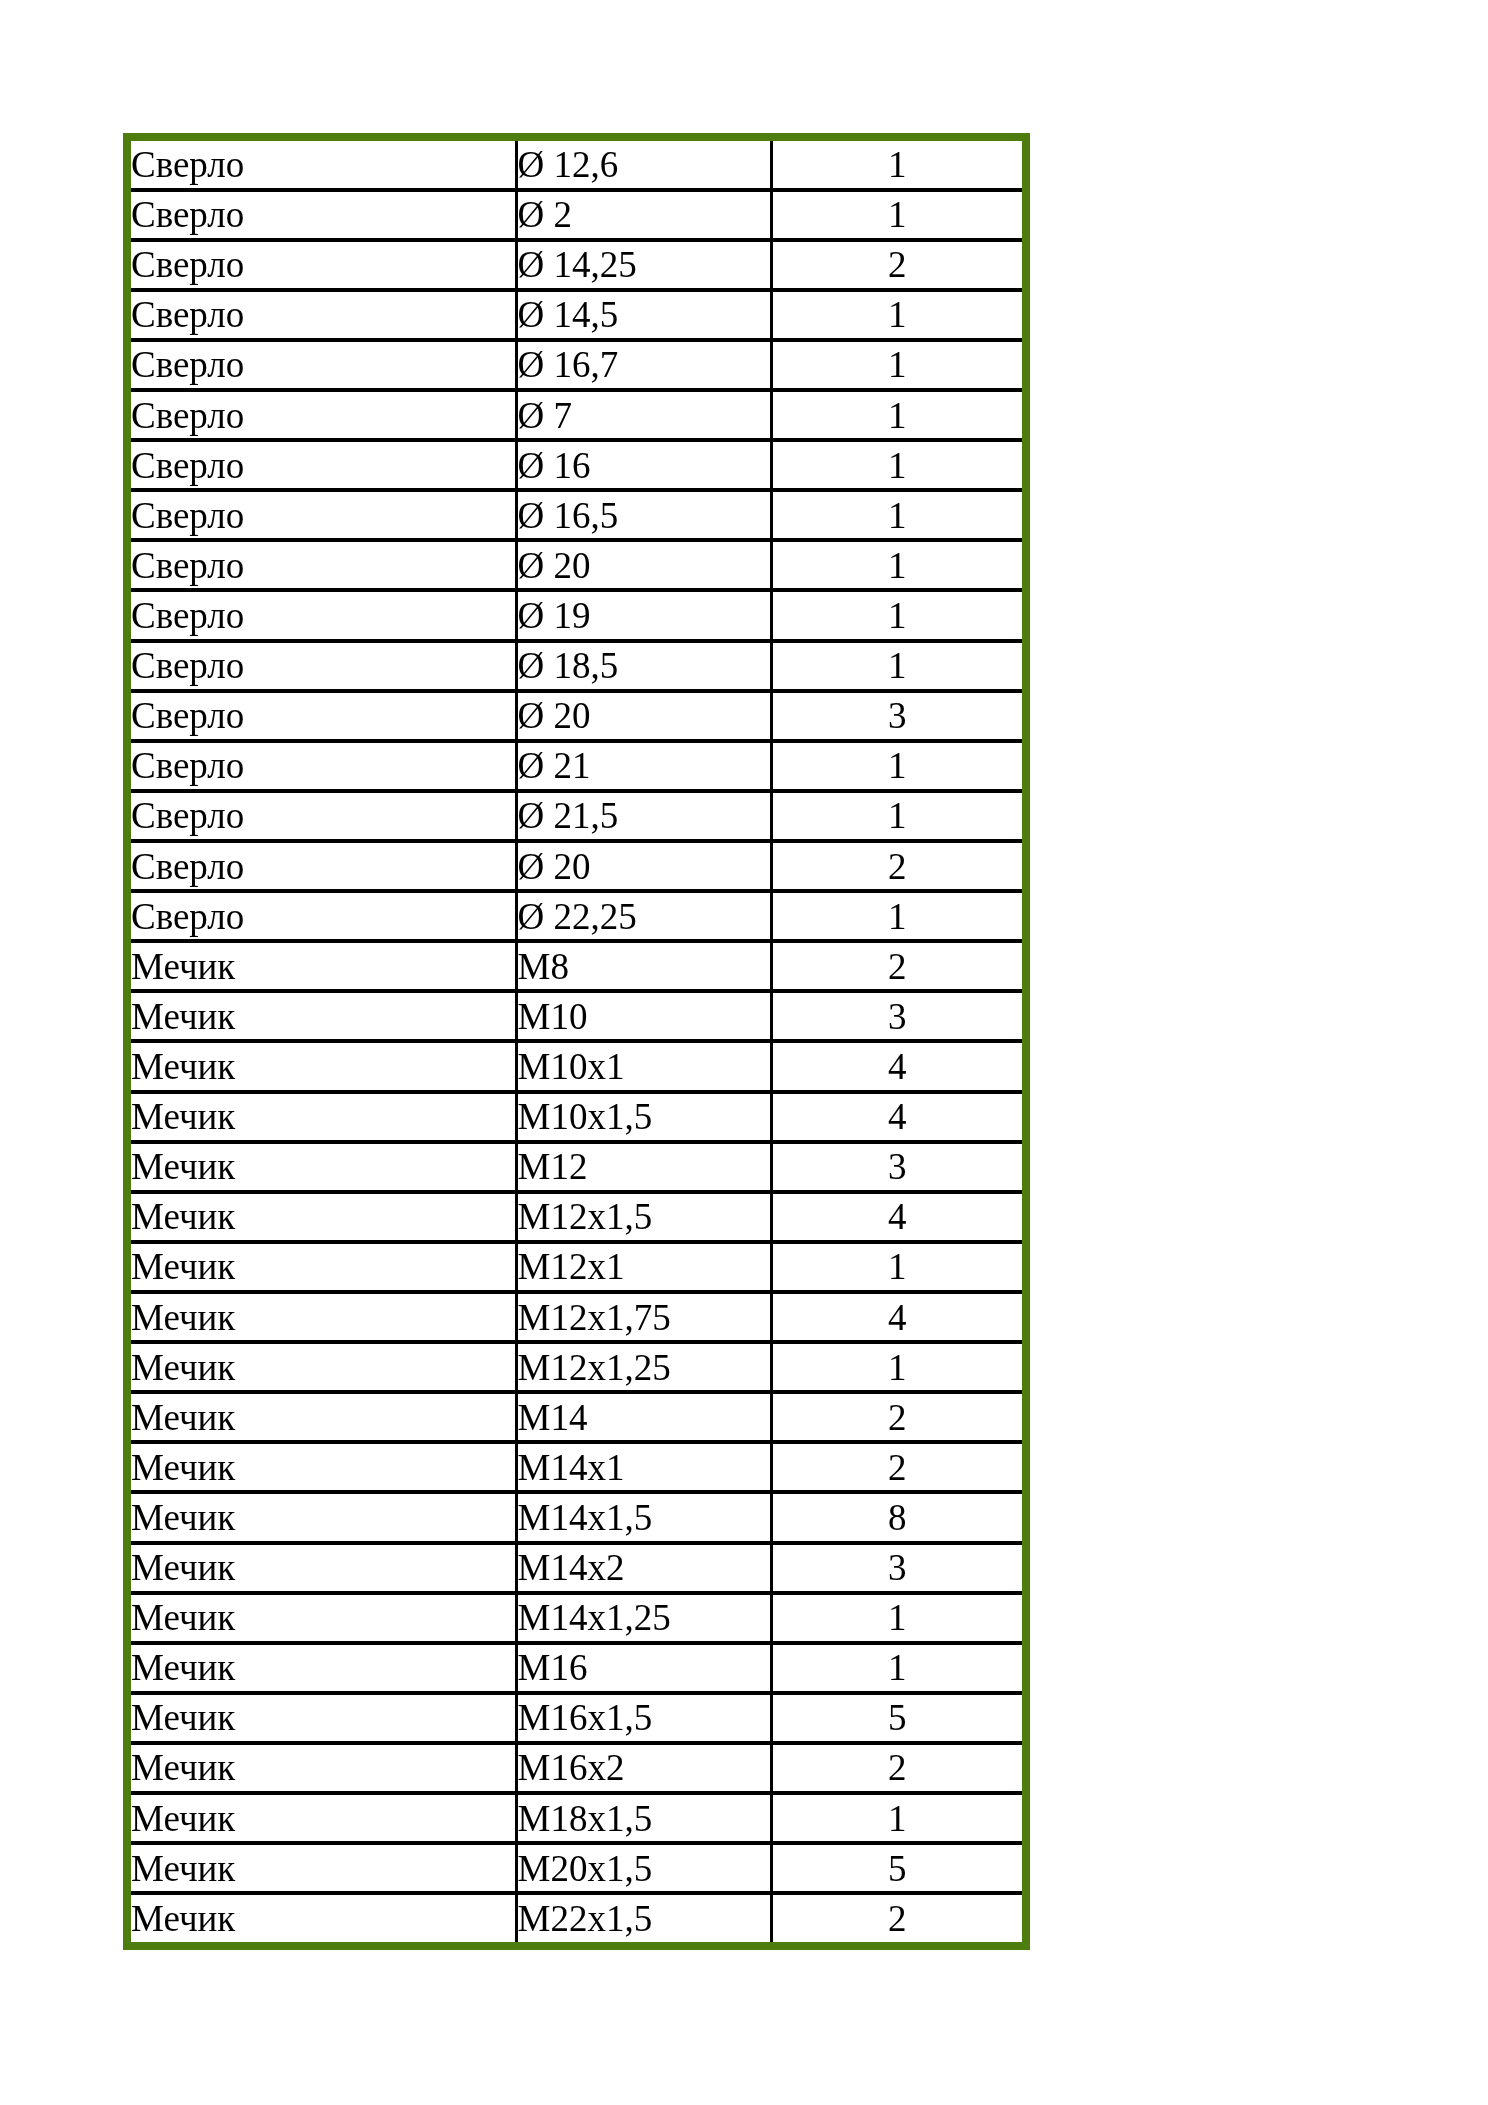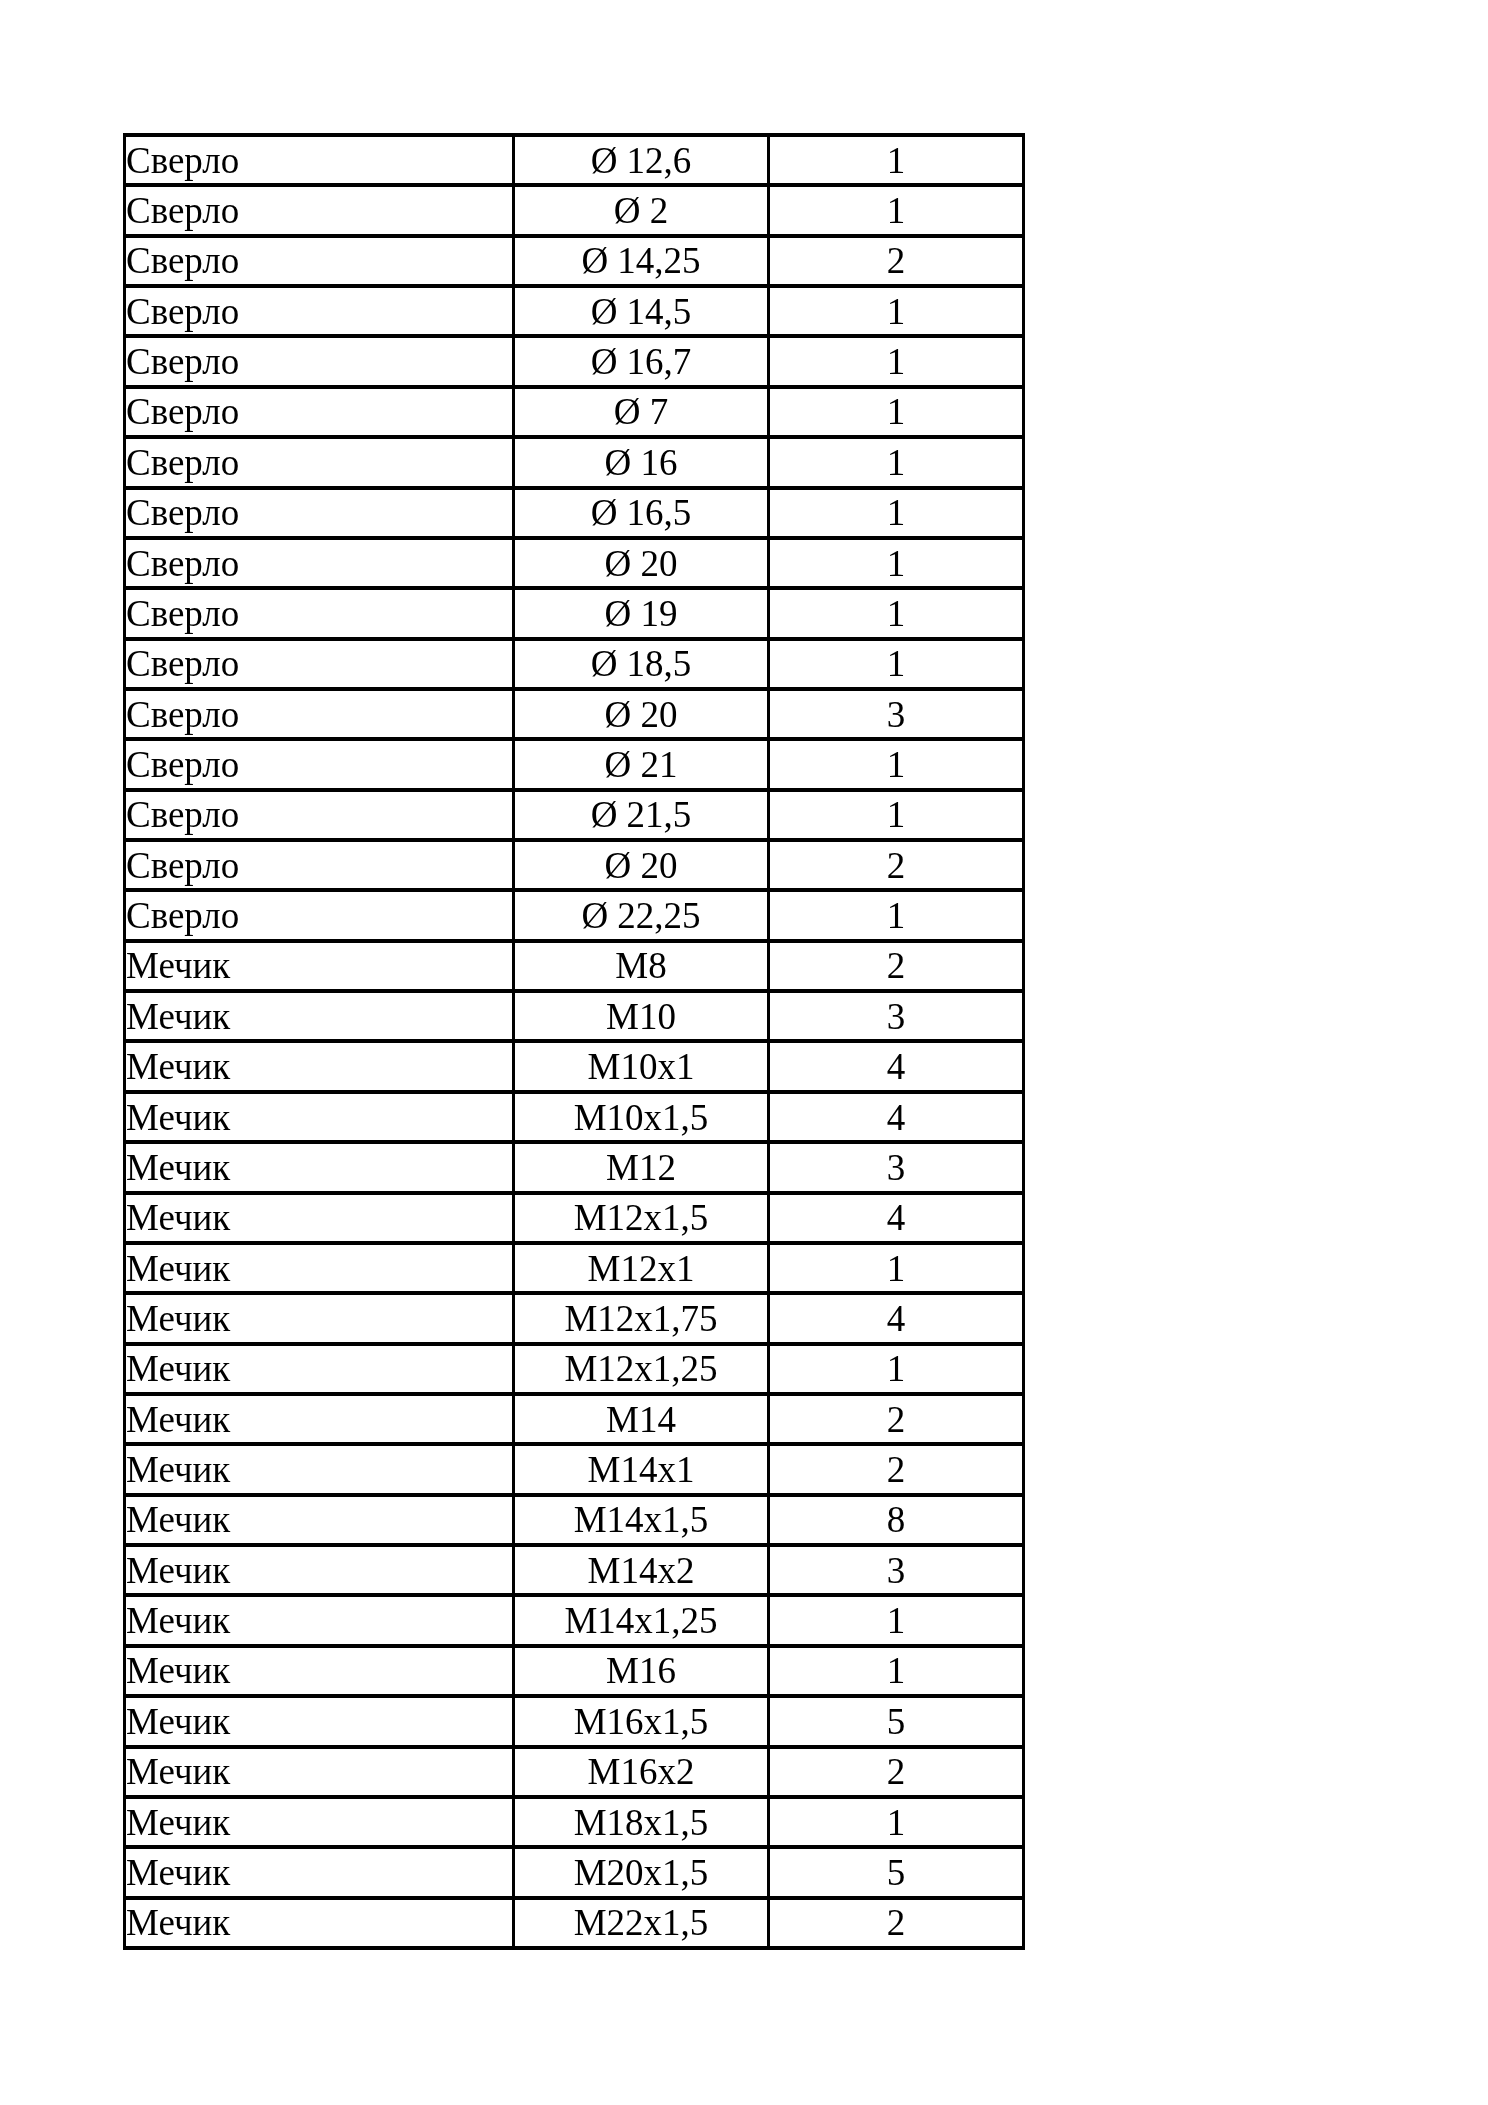--- a/index.html
+++ b/index.html
@@ -22,39 +22,38 @@
     background: #ffffff;
   }
   table.tool-table {
     position: absolute;
     left: 123px;
     top: 133px;
     width: 899px;
     height: 1817px;
     border-collapse: collapse;
     table-layout: fixed;
-    border: 1px solid #4d7c0f;
+    border: 8px solid #4d7c0f;
   }
   table.tool-table td {
     border-style: solid;
     border-color: #000000;
     border-width: 4px 3px;
     font-size: 37px;
     line-height: 1;
     padding: 0;
     white-space: nowrap;
     overflow: hidden;
     vertical-align: middle;
   }
   td.cell-tool {
     text-align: left;
     padding-left: 8px;
   }
   td.cell-size {
-    text-align: center;
     margin-left: 36px;
   }
   td.cell-qty {
     text-align: center;
   }
   col.c1 { width: 389px; }
   col.c2 { width: 255px; }
   col.c3 { width: 255px; }
 </style>
 </head>

